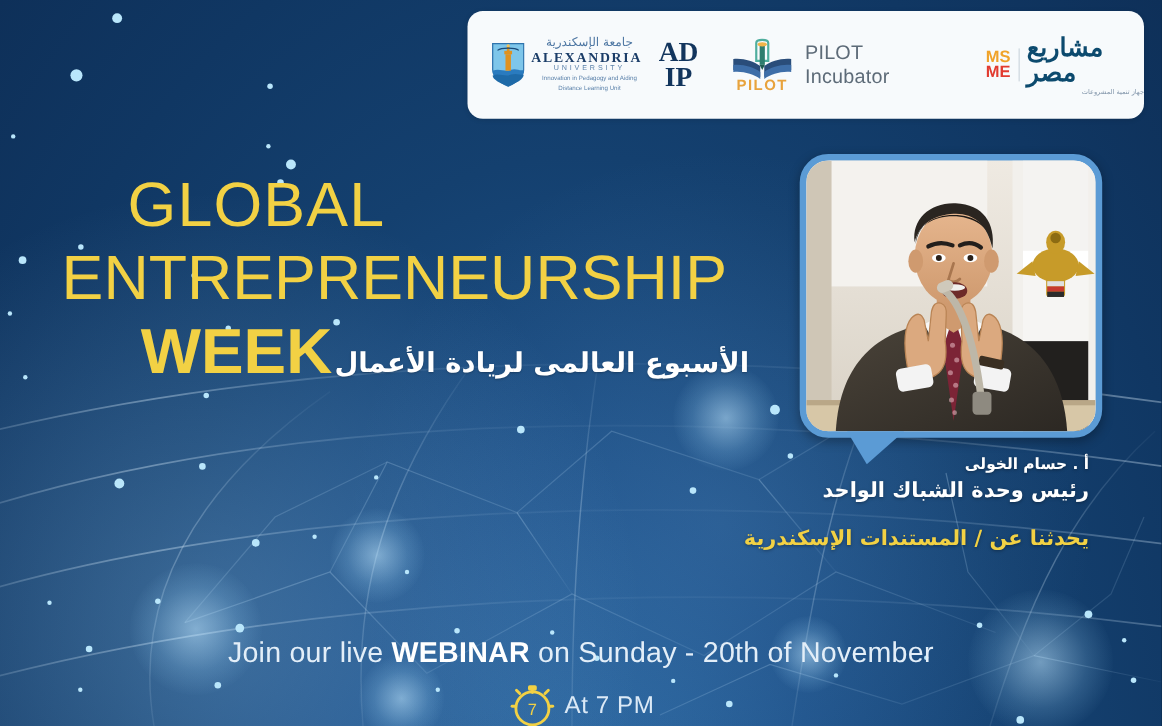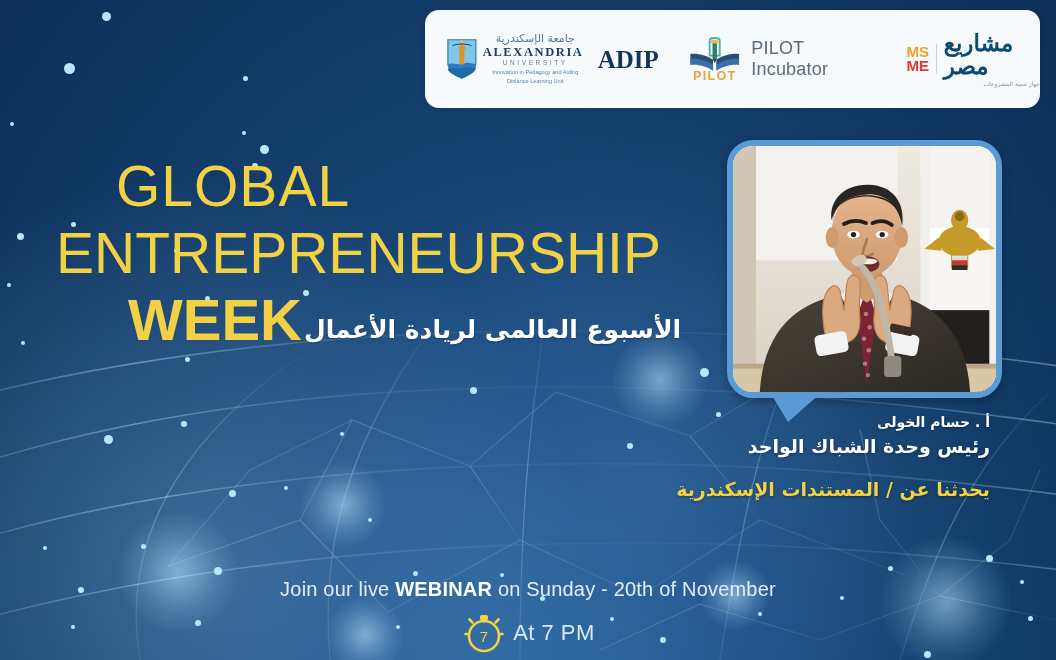--- a/index.html
+++ b/index.html
@@ -32,21 +32,21 @@
   .g-pilot{margin-left:28px;}
   .g-msme{margin-left:42px;}
 
   .alex-crest{width:34px;height:46px;margin-right:6px;}
   .alex-txt{display:flex;flex-direction:column;justify-content:center;line-height:1;}
   .alex-ar{font-size:11px;color:#2f5f93;letter-spacing:.5px;height:13px;overflow:hidden;
            font-family:"DejaVu Sans",sans-serif;text-align:center;opacity:.85;}
   .alex-name{font-size:12.5px;font-weight:bold;color:#1b3d68;letter-spacing:1.6px;font-family:"Liberation Serif",serif;}
   .alex-uni{font-size:6.5px;color:#5d83ab;letter-spacing:2.6px;text-align:center;margin-top:1px;}
   .alex-sub{font-size:5.6px;color:#5d83ab;line-height:1.45;margin-top:2px;text-align:center;max-width:120px;}
-  .adip{margin-left:10px;display:flex;flex-direction:row;align-items:center;
+  .adip{margin-left:10px;display:flex;flex-direction:column;align-items:center;
         color:#12355d;font-family:"Liberation Serif",serif;font-weight:bold;line-height:.92;}
   .adip-top{font-size:25px;letter-spacing:0px;}
   .adip-bot{font-size:25px;letter-spacing:0px;}
 
   .pilot-mark{width:66px;height:52px;margin-right:9px;}
   .pilot-name{font-size:18px;color:#5d6b78;letter-spacing:.2px;}
 
   .msme-mark{display:flex;align-items:center;}
   .msme-letters{display:flex;flex-direction:column;line-height:.95;font-weight:bold;
                 font-size:15px;font-family:"Liberation Sans",sans-serif;}
@@ -85,21 +85,21 @@
   .spk{
     position:absolute;right:66px;top:412px;width:430px;text-align:right;direction:rtl;
     font-family:"DejaVu Sans",sans-serif;
   }
   .spk-name{color:#ffffff;font-size:14px;font-weight:bold;line-height:1.45;text-shadow:0 1px 3px rgba(0,0,0,.35);}
   .spk-role{color:#ffffff;font-size:19px;font-weight:bold;line-height:1.5;text-shadow:0 1px 3px rgba(0,0,0,.35);}
   .spk-topic{color:#f2d144;font-size:19px;font-weight:bold;line-height:1.5;margin-top:14px;text-shadow:0 1px 3px rgba(0,0,0,.35);}
 
   
   .footer{position:absolute;left:0;right:0;top:578px;text-align:center;}
-  .foot-line{color:#e3eef8;font-size:20px;letter-spacing:.2px;}
+  .foot-line{color:#e3eef8;font-size:26px;letter-spacing:.2px;}
   .foot-line b{font-weight:bold;color:#ffffff;}
   .foot-time{display:flex;align-items:center;justify-content:center;margin-top:9px;}
   .stopwatch{width:46px;height:46px;margin-right:6px;}
   .foot-at{color:#dbe9f6;font-size:22px;letter-spacing:.5px;}
 </style>
 </head>
 <body>
 
 <div class="poster">
 

